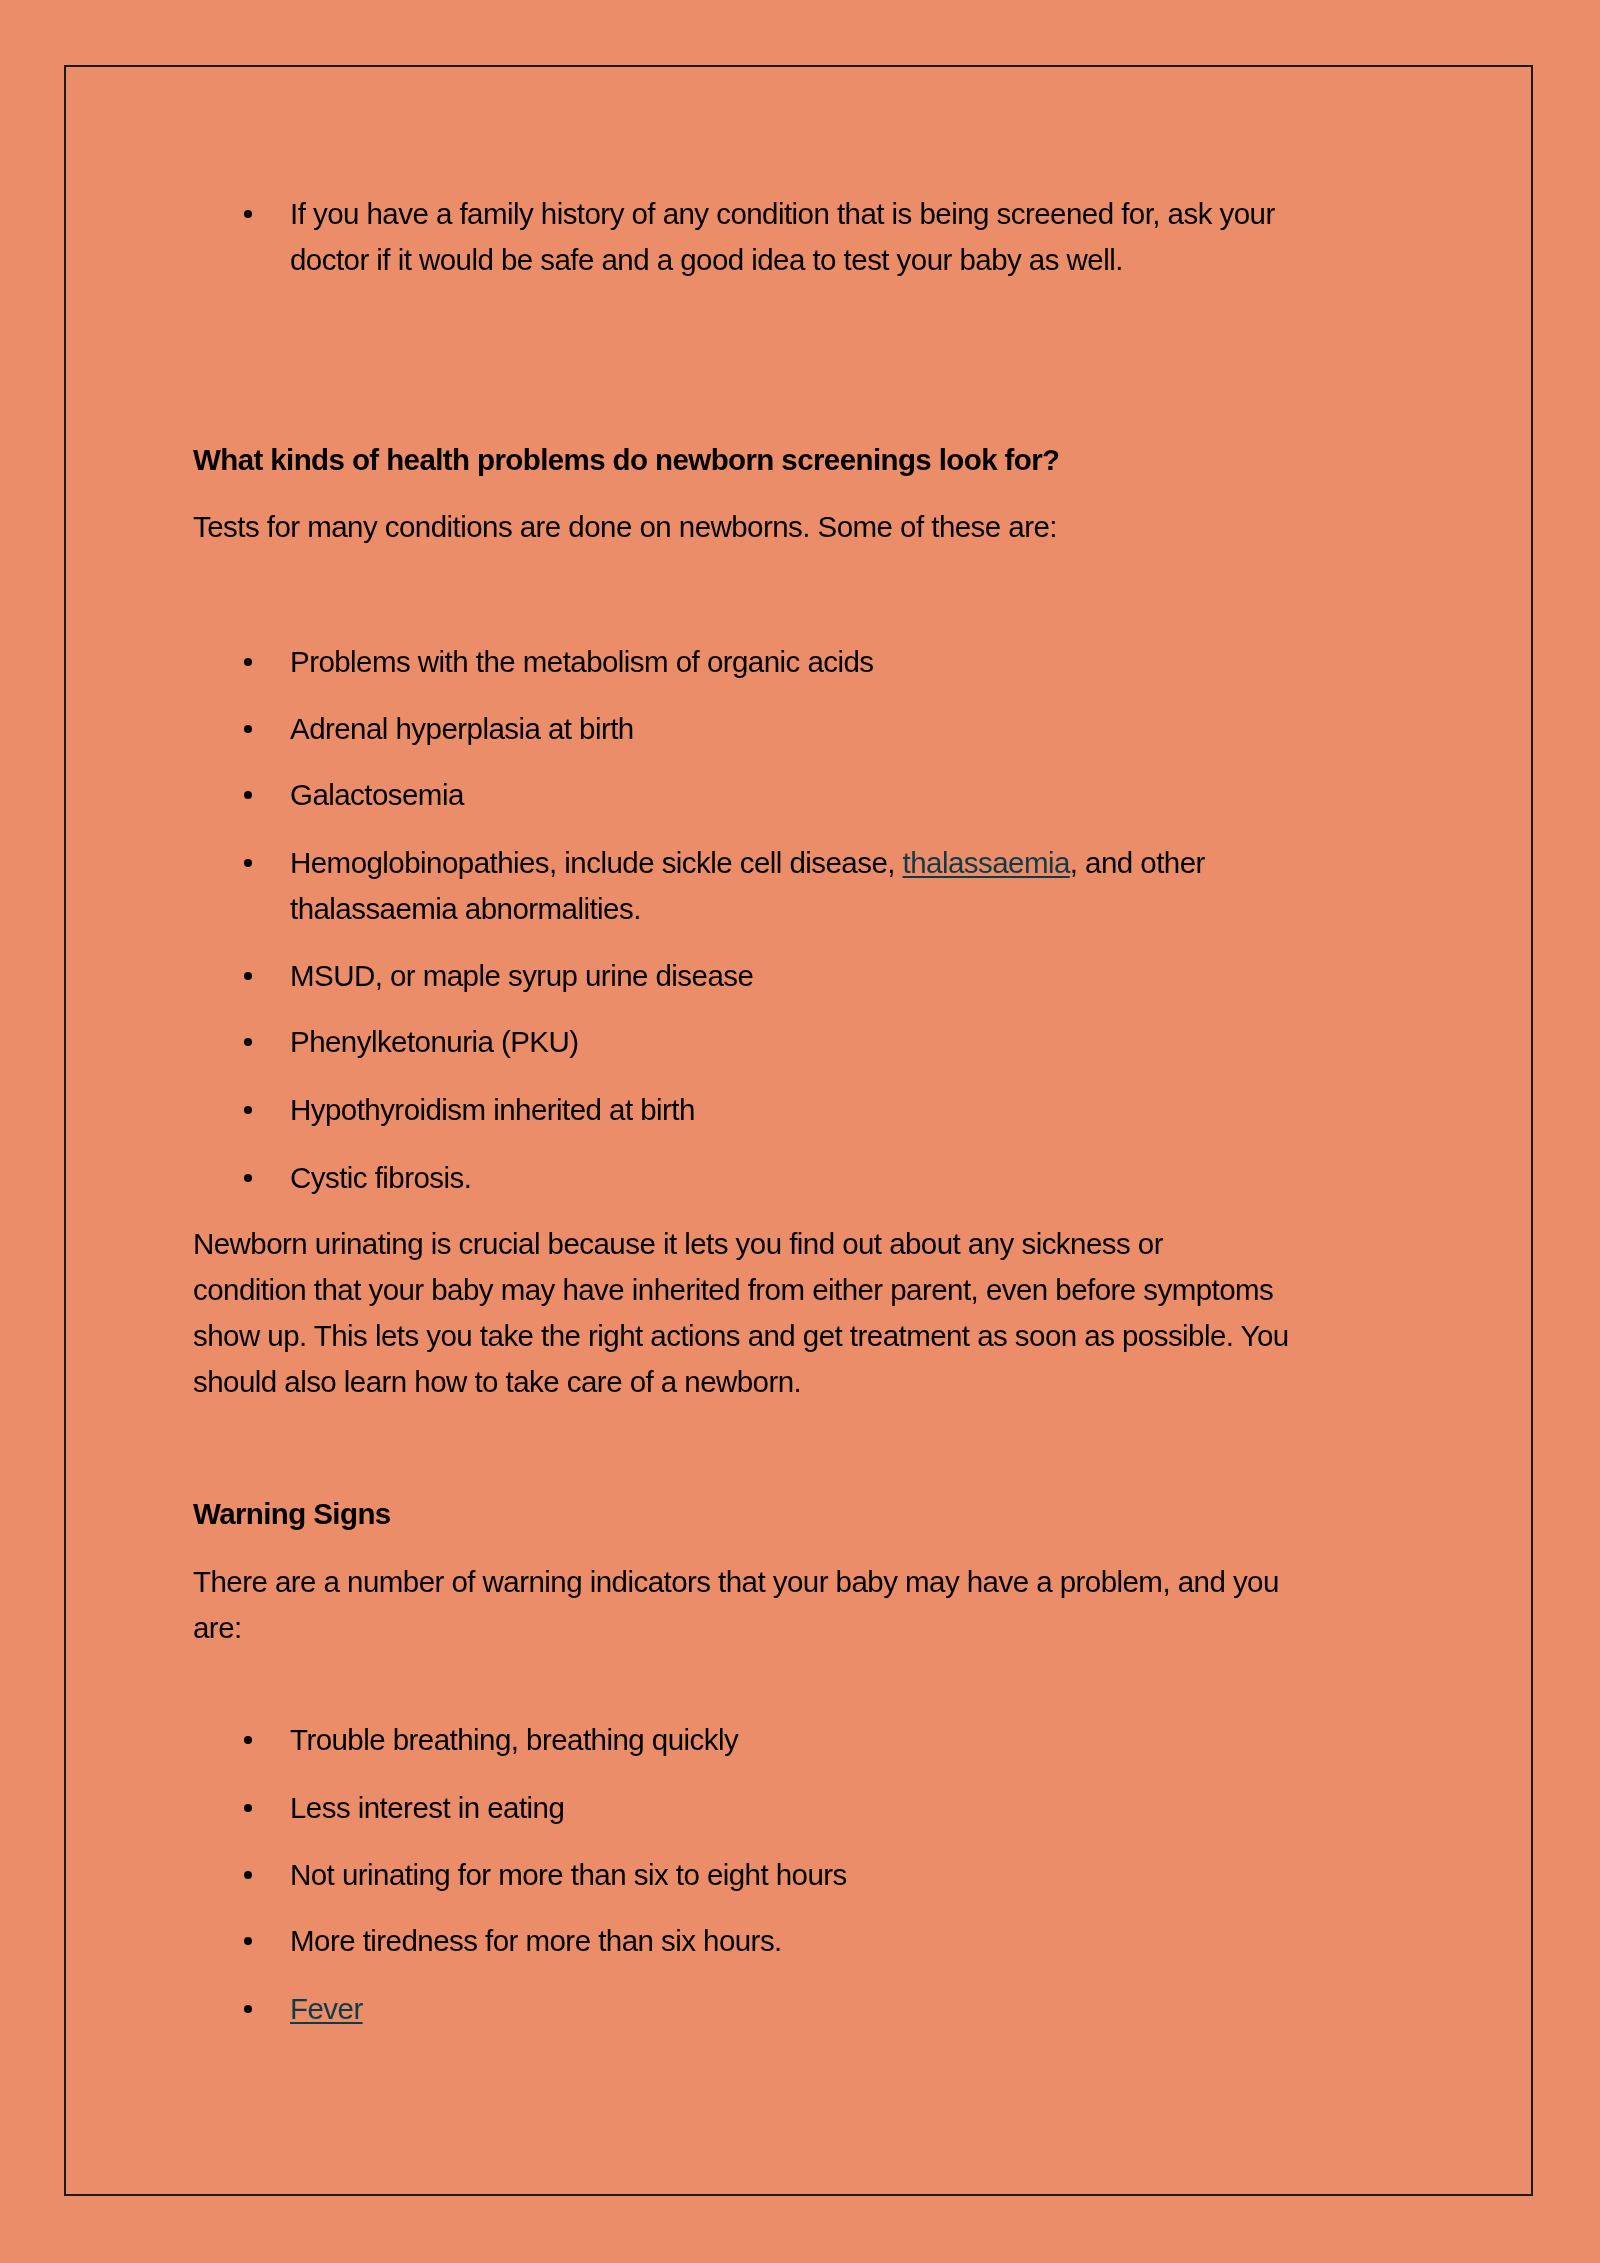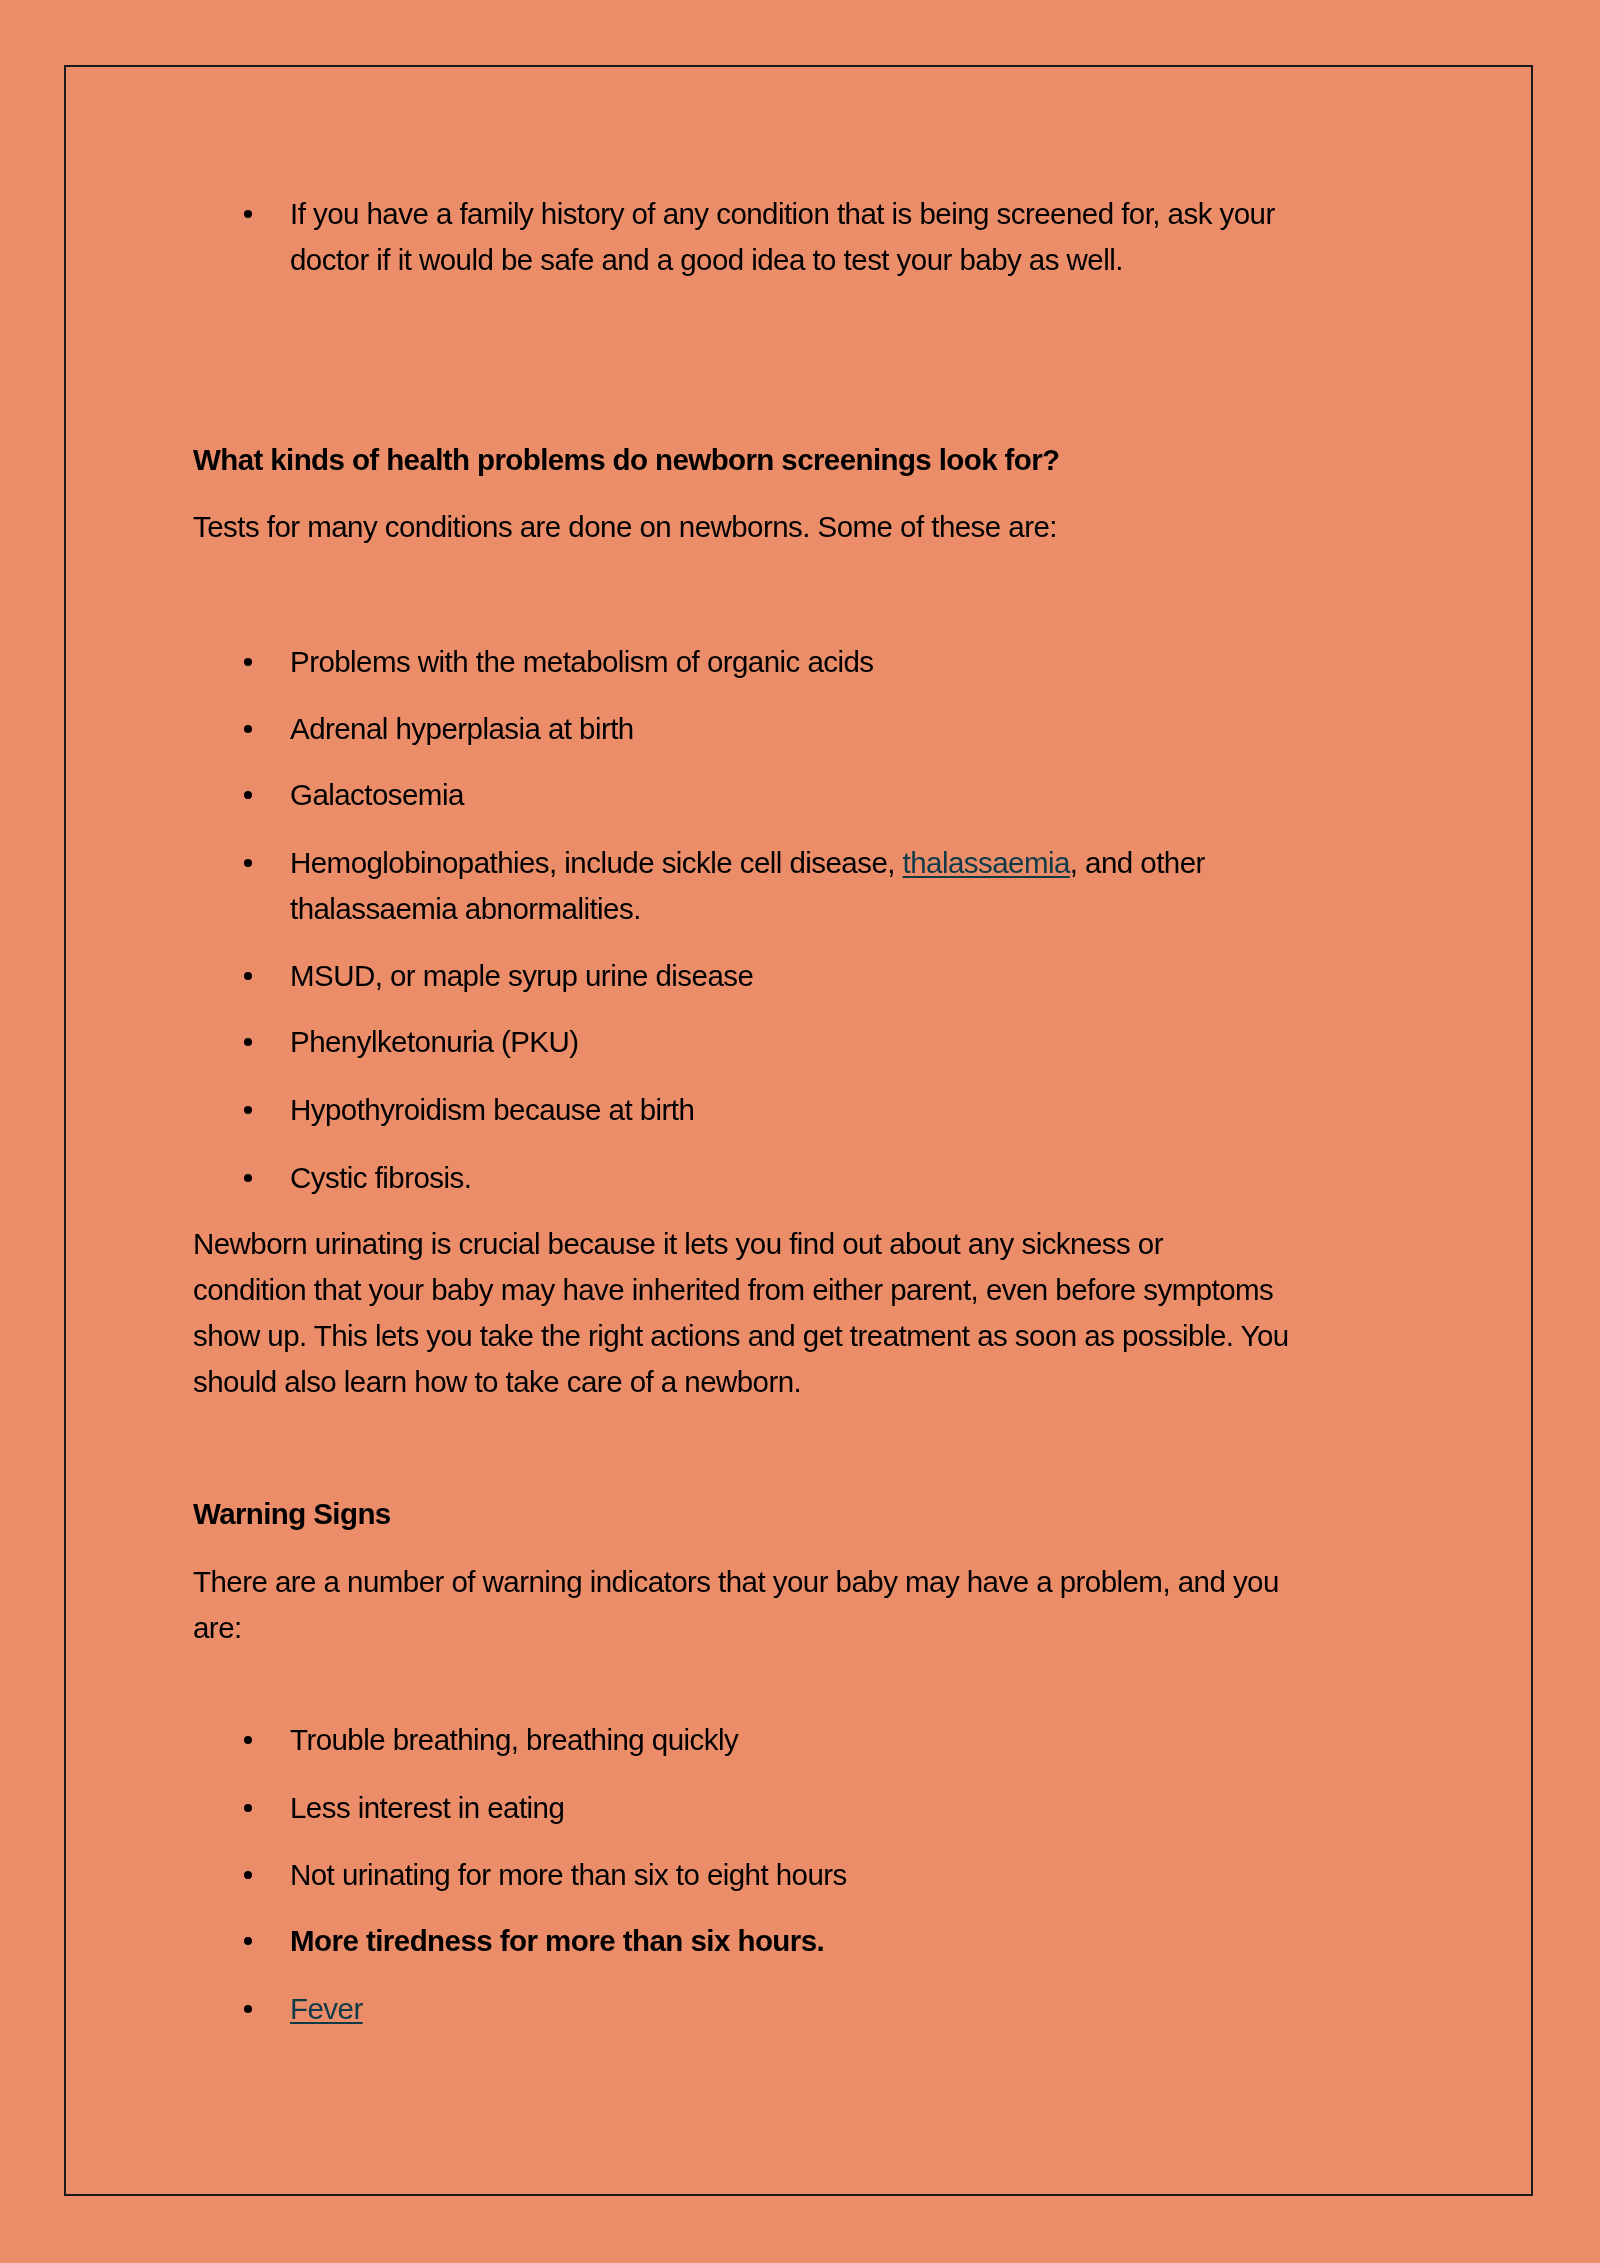--- a/index.html
+++ b/index.html
@@ -70,21 +70,21 @@
   <span class="line">thalassaemia abnormalities.</span>
 </div>
 
 <div class="bullet" style="left:244px; top:972px;"></div>
 <div class="txt" style="left:290px; top:953px;">MSUD, or maple syrup urine disease</div>
 
 <div class="bullet" style="left:244px; top:1038px;"></div>
 <div class="txt" style="left:290px; top:1019px;">Phenylketonuria (PKU)</div>
 
 <div class="bullet" style="left:244px; top:1106px;"></div>
-<div class="txt" style="left:290px; top:1087px;">Hypothyroidism because at birth</div>
+<div class="txt" style="left:290px; top:1087px;">Hypothyroidism inherited at birth</div>
 
 <div class="bullet" style="left:244px; top:1174px;"></div>
 <div class="txt" style="left:290px; top:1155px;">Cystic fibrosis.</div>
 
 <div class="txt" style="left:193px; top:1221px;">
   <span class="line">Newborn urinating is crucial because it lets you find out about any sickness or</span>
   <span class="line">condition that your baby may have inherited from either parent, even before symptoms</span>
   <span class="line">show up. This lets you take the right actions and get treatment as soon as possible.  You</span>
   <span class="line">should also learn how to take care of a newborn.</span>
 </div>
@@ -98,18 +98,18 @@
 <div class="bullet" style="left:244px; top:1736px;"></div>
 <div class="txt" style="left:290px; top:1717px;">Trouble breathing, breathing quickly</div>
 
 <div class="bullet" style="left:244px; top:1804px;"></div>
 <div class="txt" style="left:290px; top:1785px;">Less interest in eating</div>
 
 <div class="bullet" style="left:244px; top:1871px;"></div>
 <div class="txt" style="left:290px; top:1852px;">Not urinating for more than six to eight hours</div>
 
 <div class="bullet" style="left:244px; top:1937px;"></div>
-<div class="txt" style="left:290px; top:1918px;font-weight:bold;">More tiredness for more than six hours.</div>
+<div class="txt" style="left:290px; top:1918px;">More tiredness for more than six hours.</div>
 
 <div class="bullet" style="left:244px; top:2005px;"></div>
 <div class="txt" style="left:290px; top:1986px;">
   <a class="link">Fever</a>
 </div>
 
 </body></html>

